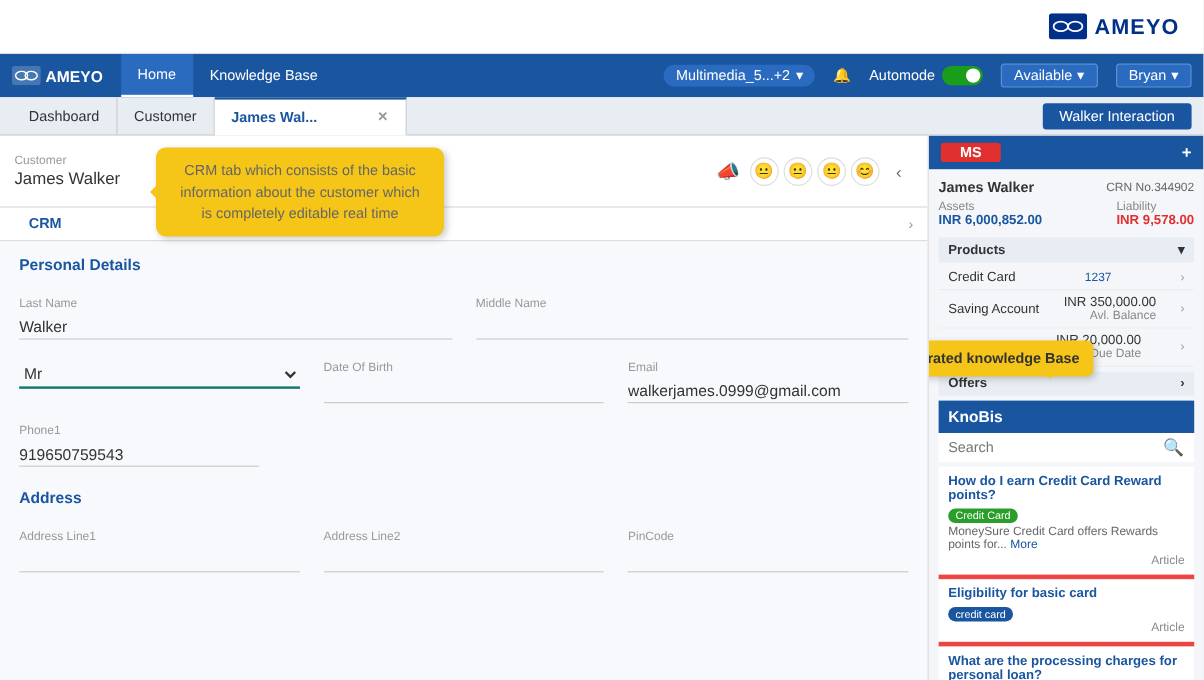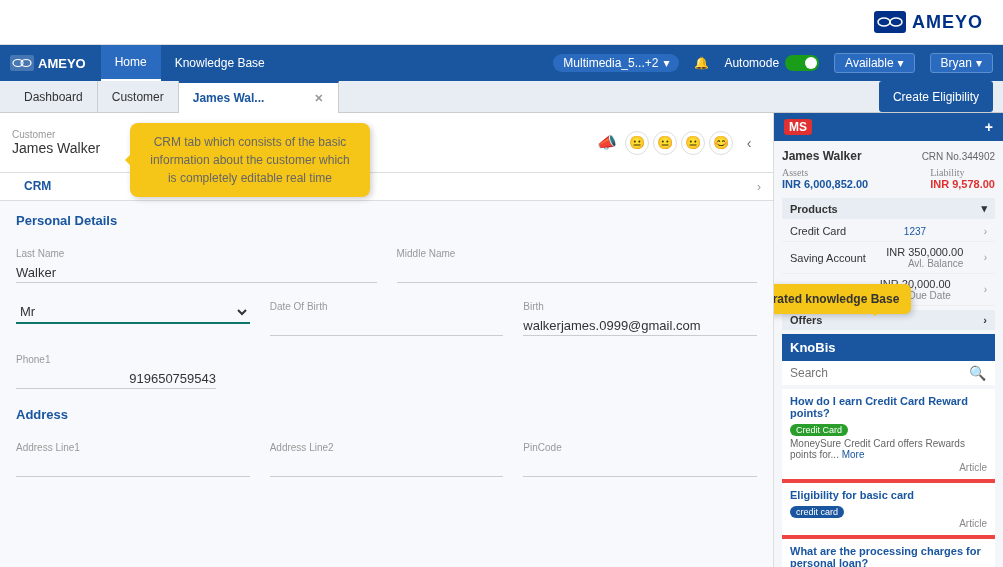--- a/index.html
+++ b/index.html
@@ -92,20 +92,21 @@
       padding: 2px 10px;
       cursor: pointer;
       display: flex; align-items: center; gap: 4px;
     }
 
     
     .sub-nav {
       background: #e8edf4;
       height: 32px;
       display: flex;
+      align-items: center;
       padding: 0 10px;
       border-bottom: 1px solid #ccc;
     }
     .sub-tab {
       padding: 4px 14px;
       cursor: pointer;
       font-size: 12px;
       color: #333;
       height: 32px;
       display: flex; align-items: center;
@@ -302,21 +303,21 @@
       font-weight: bold;
       font-size: 13px;
       display: flex;
       align-items: center;
       gap: 6px;
     }
     .ms-badge {
       background: #e03030;
       color: white;
       border-radius: 3px;
-      padding: 1px 5px;
+      padding: 1px 16px;
       font-size: 12px;
       font-weight: bold;
     }
     .panel-body {
       flex: 1;
       overflow-y: auto;
       padding: 8px;
     }
     .panel-name-row {
       display: flex;
@@ -325,21 +326,21 @@
       margin-bottom: 4px;
     }
     .panel-name { font-size: 12px; font-weight: bold; color: #333; }
     .panel-crn { font-size: 10px; color: #666; }
     .panel-finance-row {
       display: flex;
       justify-content: space-between;
       margin-bottom: 8px;
     }
     .panel-finance-item { font-size: 11px; }
-    .finance-label { color: #888; font-size: 10px; font-family: Liberation Serif, serif; }
+    .finance-label { color: #888; font-size: 10px; }
     .finance-value { color: #1a56a0; font-weight: bold; font-size: 11px; }
     .finance-value.red { color: #e03030; }
 
     .section-header {
       background: #e8edf4;
       padding: 4px 8px;
       font-size: 11px;
       font-weight: bold;
       color: #333;
       display: flex;
@@ -494,21 +495,21 @@
   </div>
 </div>
 
 <div class="sub-nav">
   <div class="sub-tab">Dashboard</div>
   <div class="sub-tab">Customer</div>
   <div class="sub-tab active">
     <span>James Wal...</span>
     <span class="sub-tab-close">✕</span>
   </div>
-  <button class="create-interaction-btn">Create Eligibility</button>
+  <button class="create-interaction-btn">Walker Interaction</button>
 </div>
 
 <div class="main-layout">
 
   <div class="content-area">
 
     <div class="customer-header">
       <div>
         <span class="customer-label">Customer</span>
         <span class="customer-name">James Walker</span>
@@ -555,29 +556,29 @@
               <option>Mr</option>
               <option>Mrs</option>
               <option>Ms</option>
             </select>
           </div>
           <div class="form-field">
             <span class="form-label">Date Of Birth</span>
             <input class="form-input" type="text" value="" style="">
           </div>
           <div class="form-field">
-            <span class="form-label">Birth</span>
+            <span class="form-label">Email</span>
             <input class="form-input" type="text" value="walkerjames.0999@gmail.com" style="">
           </div>
         </div>
 
         <div class="form-row">
           <div class="form-field">
             <span class="form-label">Phone1</span>
-            <input class="form-input" type="text" value="919650759543" style="max-width: 200px; text-align: right;">
+            <input class="form-input" type="text" value="919650759543" style="max-width: 200px;">
           </div>
         </div>
 
         <div class="address-section">
           <div class="section-title">Address</div>
           <div class="form-row">
             <div class="form-field">
               <span class="form-label">Address Line1</span>
               <input class="form-input" type="text" value="" style="">
             </div>

